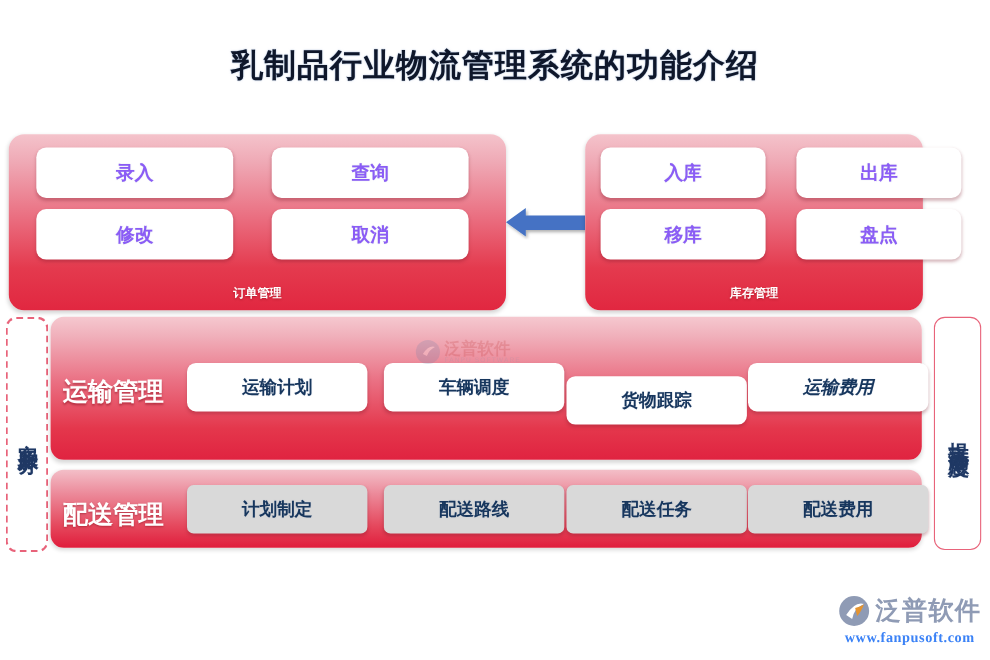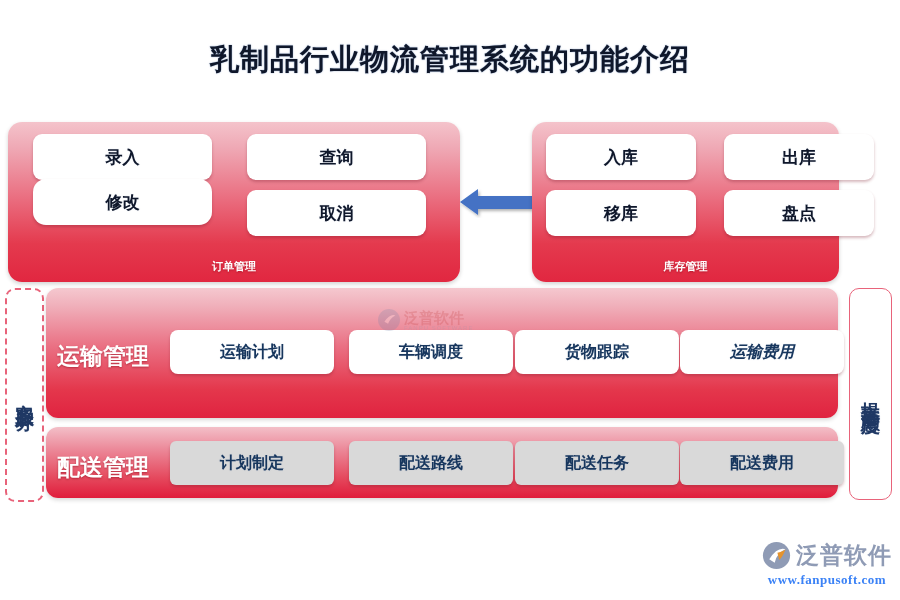--- a/index.html
+++ b/index.html
@@ -47,40 +47,40 @@
   .panel-btn {
     position: absolute;
     background: #ffffff;
     border-radius: 9px;
     box-shadow: 0 2px 3px rgba(120,20,35,.30);
     display: flex;
     align-items: center;
     justify-content: center;
     font-size: 17px;
     font-weight: bold;
-    color: #0f172a;
+    color: #8b5cf6;
     text-shadow: 0 0 1px rgba(150,170,200,.5);
   }
   .panel-caption {
     position: absolute;
     left: 0;
     bottom: 8px;
     width: 100%;
     text-align: center;
     font-size: 11px;
     font-weight: bold;
     color: #ffffff;
     text-shadow: 0 1px 2px rgba(120,0,15,.45);
   }
 
   
   #panel-order .panel-btn { width: 179px; height: 46px; }
   #ob-0 { left: 25px;  top: 12px; }
   #ob-1 { left: 239px; top: 12px; }
-  #ob-2 { left: 25px;  top: 57px; border-radius: 13px; }
+  #ob-2 { left: 25px;  top: 68px; }
   #ob-3 { left: 239px; top: 68px; }
 
   
   #panel-stock .panel-btn { width: 150px; height: 46px; }
   #sb-0 { left: 14px;  top: 12px; }
   #sb-1 { left: 192px; top: 12px; }
   #sb-2 { left: 14px;  top: 68px; }
   #sb-3 { left: 192px; top: 68px; }
 
   
@@ -157,21 +157,21 @@
     color: #17365d;
     text-shadow: 0 0 1px rgba(150,170,200,.5);
     box-shadow: 0 2px 3px rgba(120,20,35,.28);
   }
   #row-transport .row-btn {
     background: #ffffff;
     width: 164px; height: 44px; top: 42px;
   }
   #tb-0 { left: 124px; }
   #tb-1 { left: 303px; }
-  #tb-2 { left: 469px; }
+  #tb-2 { left: 469px; margin-top: 12px; }
   #tb-3 { left: 634px; font-style: italic; }
 
   #row-delivery .row-btn {
     background: #d9d9d9;
     width: 164px; height: 44px; top: 14px;
     border-radius: 6px;
   }
   #db-0 { left: 124px; }
   #db-1 { left: 303px; }
   #db-2 { left: 469px; }

